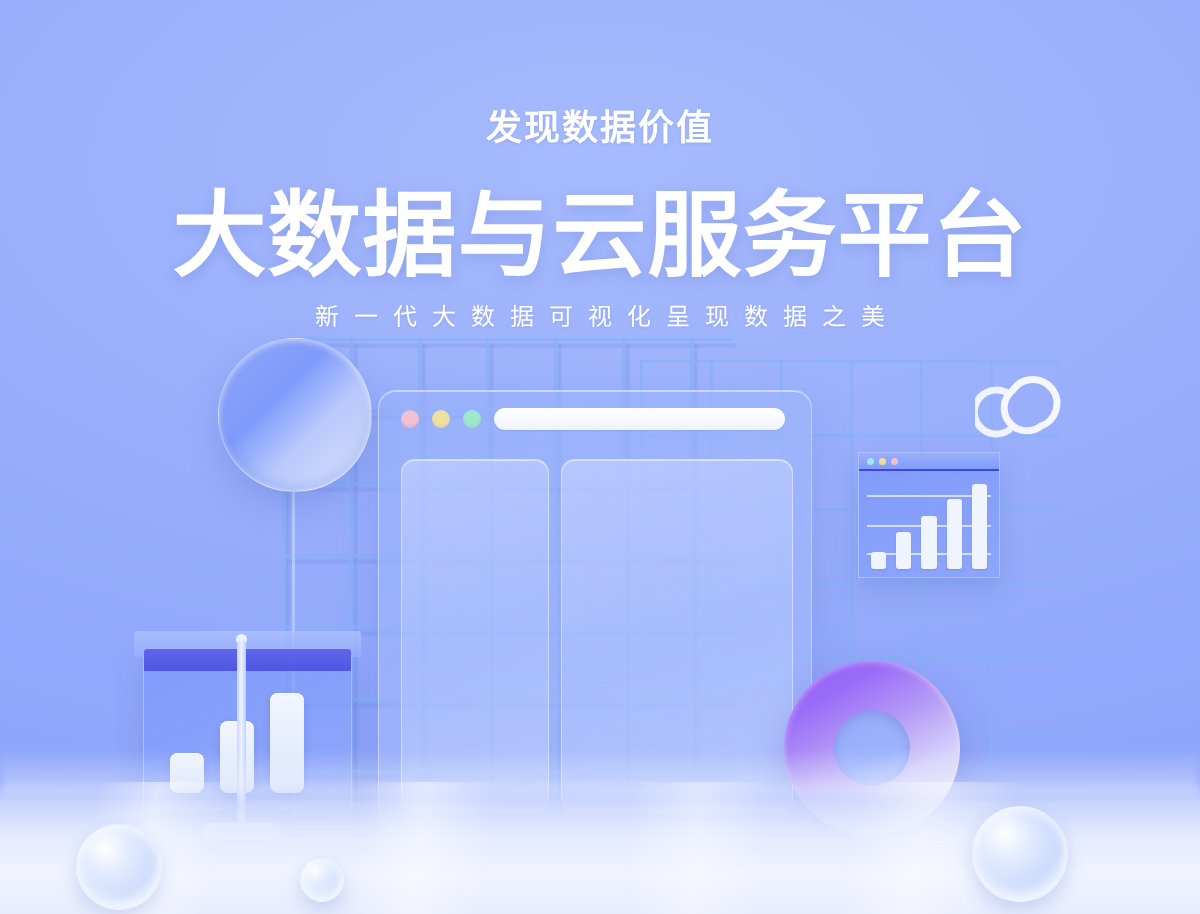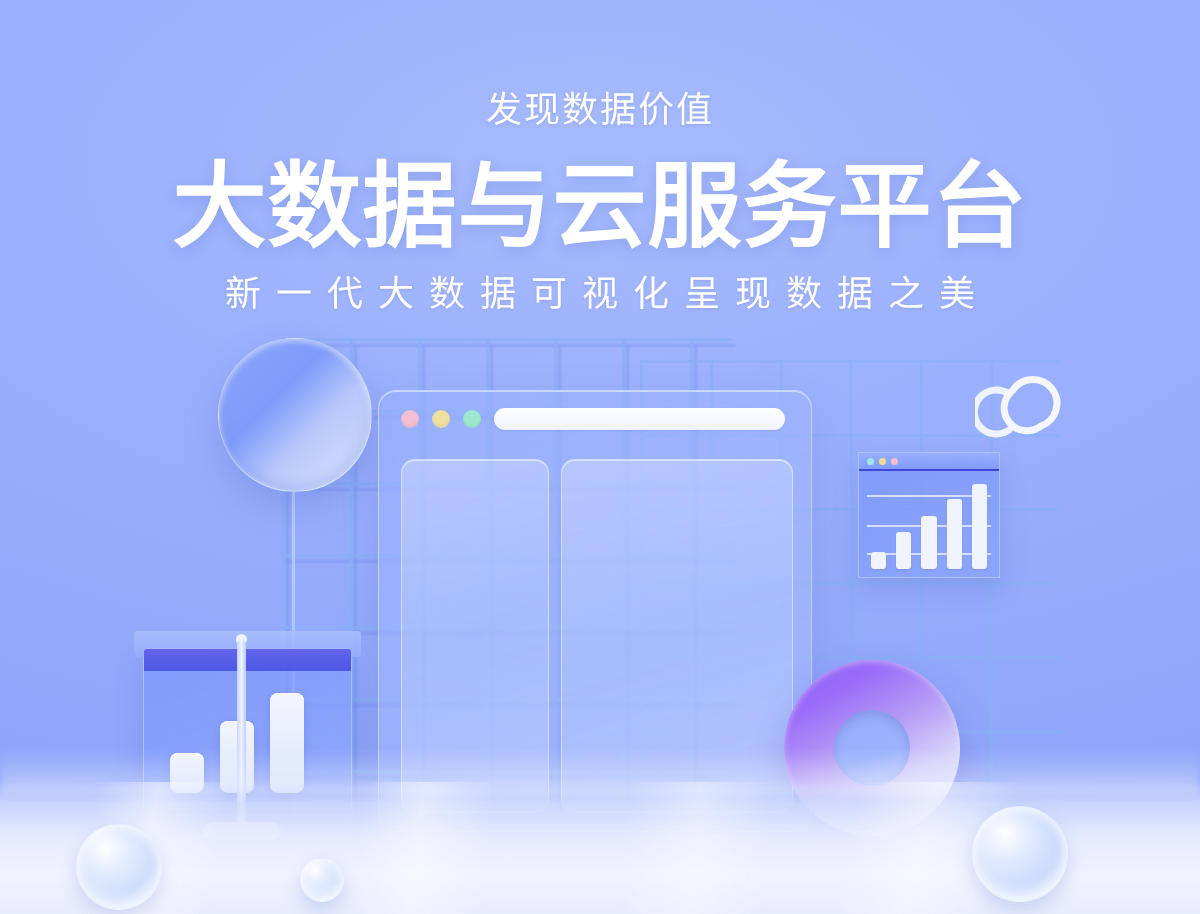--- a/index.html
+++ b/index.html
@@ -157,30 +157,30 @@
   .sphere{position:absolute;border-radius:50%;
     background:radial-gradient(circle at 34% 28%, rgba(255,255,255,.95) 0%, rgba(224,234,254,.8) 28%, rgba(188,208,250,.7) 62%, rgba(214,228,254,.9) 100%);
     box-shadow:0 8px 18px rgba(70,96,190,.2), inset 0 -8px 14px rgba(255,255,255,.75), inset 0 4px 8px rgba(255,255,255,.6);
     border:1px solid rgba(255,255,255,.55);}
   .sphere.s1{left:76px;top:824px;width:84px;height:84px;}
   .sphere.s2{left:300px;top:858px;width:42px;height:42px;}
   .sphere.s3{left:972px;top:806px;width:94px;height:94px;}
   
   .text-wrap{position:absolute;left:0;right:0;top:0;text-align:center;z-index:30;}
   .eyebrow{
-    margin:0;padding-top:92px;color:#ffffff;font-size:36px;font-weight:400;
+    margin:18px;padding-top:92px;color:#ffffff;font-size:36px;font-weight:700;
     letter-spacing:2px;line-height:1;text-shadow:0 1px 3px rgba(70,96,190,.18);
   }
   .headline{
     margin:7px;padding-top:24px;color:#ffffff;font-size:94px;font-weight:bold;
     letter-spacing:1px;line-height:1.02;
     text-shadow:0 4px 14px rgba(70,96,190,.22);
   }
   .subline{
-    margin:0;padding-top:14px;color:#ffffff;font-size:36px;font-weight:400;
+    margin:0;padding-top:14px;color:#ffffff;font-size:24px;font-weight:400;
     letter-spacing:15px;text-indent:15px;line-height:1;
     text-shadow:0 1px 3px rgba(70,96,190,.18);
   }
 </style>
 </head>
 <body>
 
 <div class="stage">
 
   <div class="grid-shadow"></div>

